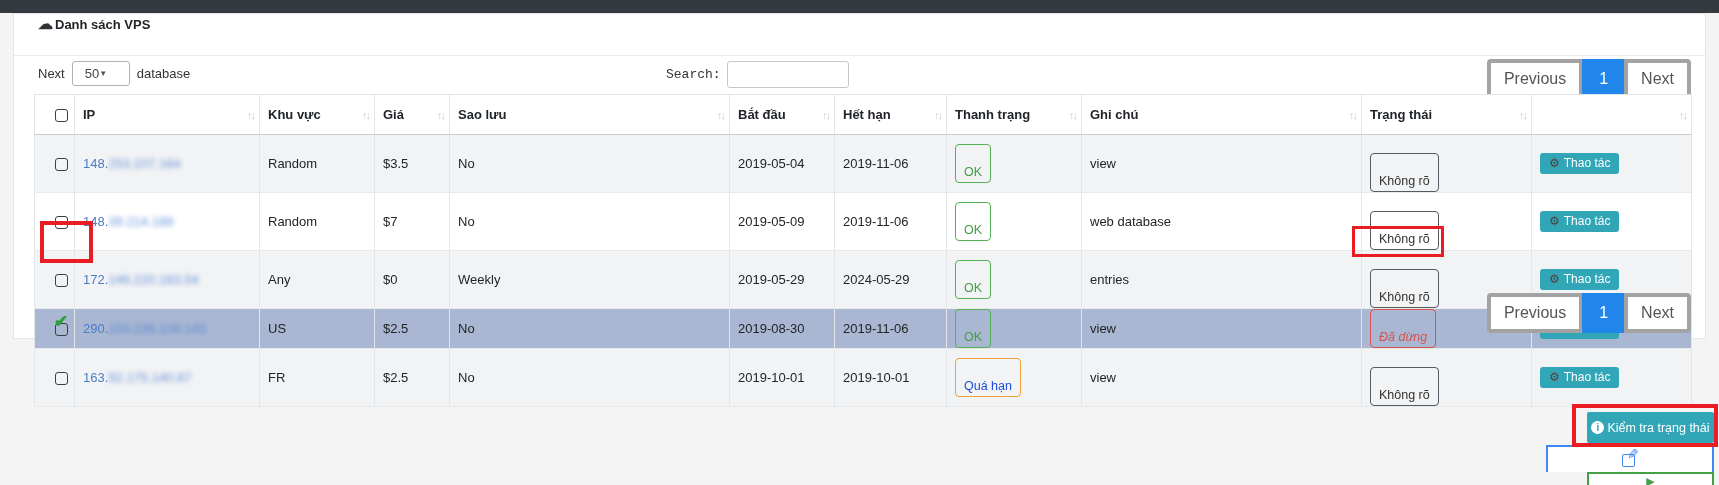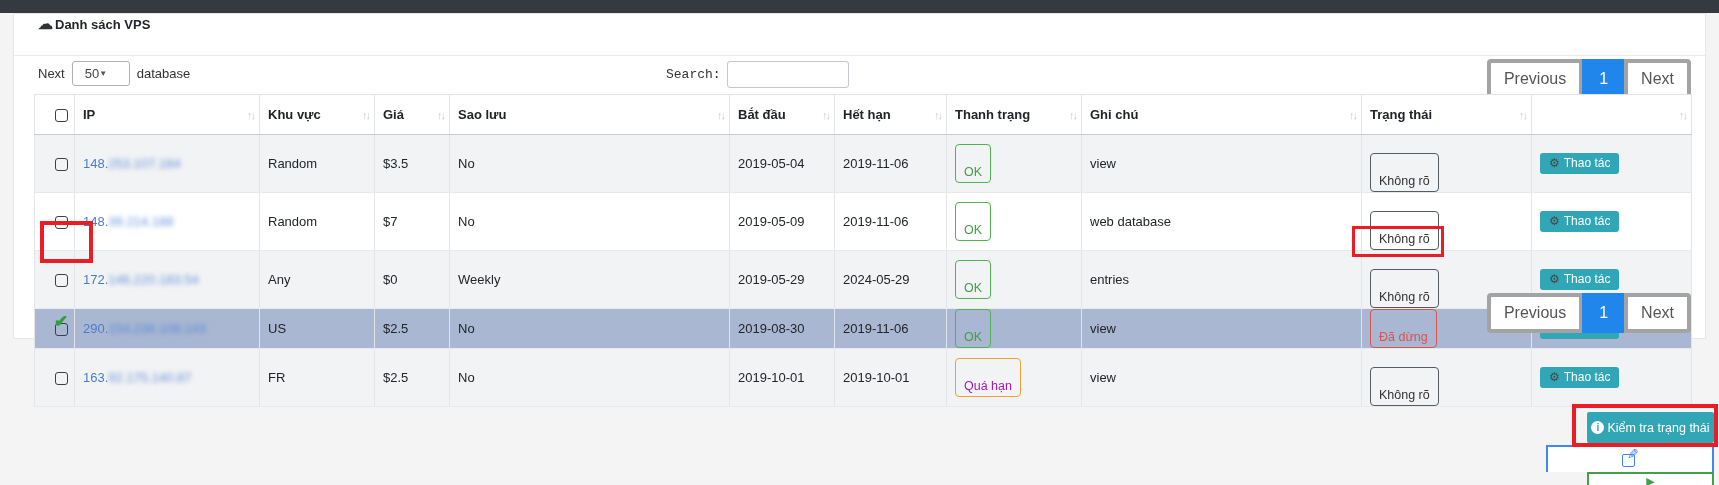--- a/index.html
+++ b/index.html
@@ -56,23 +56,23 @@
         margin-left:12px; background:transparent; vertical-align:middle; cursor:pointer; }
   .checkmark { position:absolute; left:19px; top:4px; color:#2ea036; font-size:17px; font-weight:bold;
                line-height:17px; }
 
   .ip-link { color:#4a7dc9; cursor:pointer; }
   .redacted { filter:blur(2.5px); opacity:.85; color:#4b7fd6; }
 
   .badge { display:inline-block; padding:19px 8px 2px; border-radius:4px; font-size:12.5px;
            line-height:16px; border:1px solid; background:transparent; }
   .tone-ok      { color:#449d44; border-color:#54b054; }
-  .tone-overdue { color:#a21caf; border-color:#eea236; }
+  .tone-overdue { color:#1d4ed8; border-color:#eea236; }
   .tone-unknown { color:#333;    border-color:#545b62;margin-top:18px; }
-  .tone-stopped { color:#d9534f; border-color:#d9534f; }
+  .tone-stopped { color:#d9534f; border-color:#d9534f;font-style:italic; }
 
   .action-btn { display:inline-flex; align-items:center; gap:4px; background:#30a6b6; color:#fff;
                 border:none; border-radius:3px; padding:3px 9px 4px; font-size:12px; cursor:pointer;
                 font-family:inherit; }
   .gear { color:#474747; font-size:12px; line-height:12px; }
 
   .dt-info { position:absolute; left:24px; top:288px; color:#333; }
   .dt-info .sel { margin-left:28px; }
 
   

